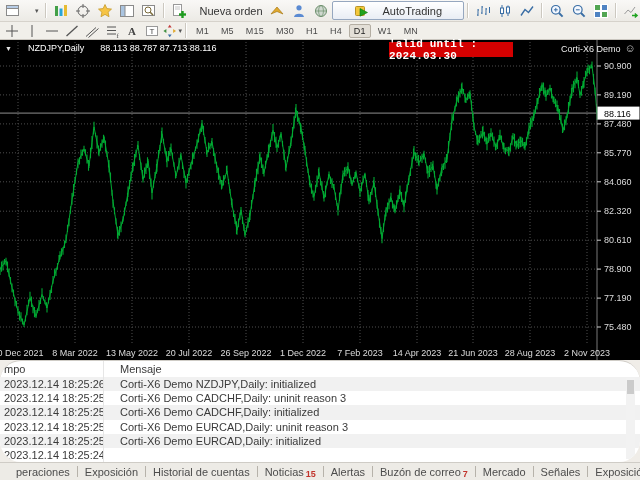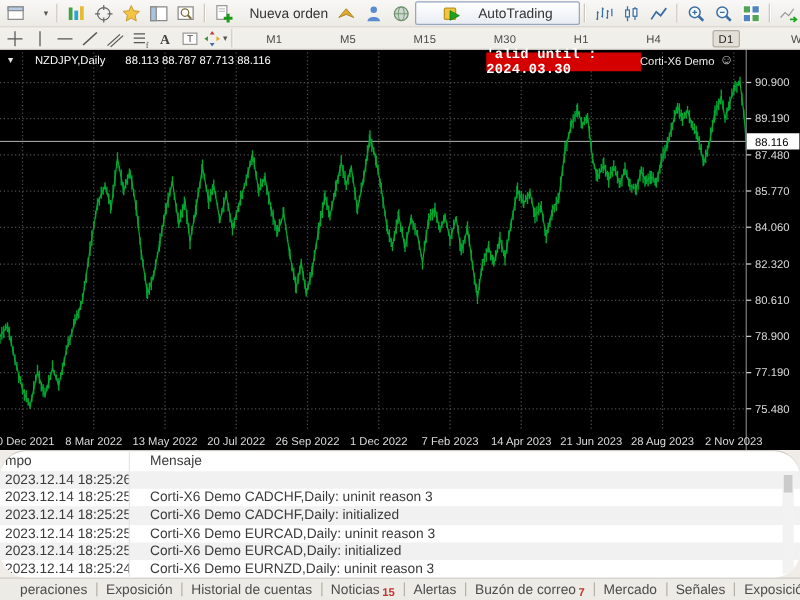--- a/index.html
+++ b/index.html
@@ -12,32 +12,32 @@
             display:flex;align-items:center;padding-left:2px;}
   .tb-btn{display:flex;align-items:center;height:19px;padding:0 3px;gap:13px;
           font-size:11px;color:#333;flex:none;cursor:default;}
   .tb-btn svg{display:block;}
   .tb-btn.framed{border:1px solid #96a7bf;background:linear-gradient(#ffffff,#e9edf4);
                  border-radius:2px;padding:0 21px;height:17px;}
   .tb-sep{width:1px;height:15px;background:#ccc8c0;border-right:1px solid #ffffff;margin:0 3px;flex:none;}
   .caret{font-size:7px;color:#555;margin-left:1px;}
   .tb-label{white-space:nowrap;}
   .tool-btn{display:flex;align-items:center;justify-content:center;width:20px;height:16px;flex:none;}
-  .tf-btn{font-size:9px;color:#4a4a4a;padding:2px 5px;margin:0 18px;flex:none;letter-spacing:.2px;}
+  .tf-btn{font-size:9px;color:#4a4a4a;padding:2px 5px;margin:0 1px;flex:none;letter-spacing:.2px;}
   .tf-btn.active{background:#e3dfd7;border:1px solid #b4aea3;border-radius:2px;padding:1px 4px;color:#222;}
   
   .chart{position:relative;width:640px;height:320px;background:#000;}
   .chart svg{position:absolute;left:0;top:0;}
   .chart-title{position:absolute;left:5px;top:3px;display:flex;align-items:center;gap:16px;
                color:#fff;font-size:9px;z-index:3;}
   .sym-caret{font-size:7px;color:#e5e5e5;}
   .banner{position:absolute;left:389px;top:2px;width:124px;height:15px;background:#d40000;
           color:#fff;font-size:11px;font-weight:bold;display:flex;align-items:center;
           justify-content:center;z-index:3;letter-spacing:.2px;font-family:Liberation Mono, monospace;}
-  .ea-badge{position:absolute;left:512px;top:3px;display:flex;align-items:center;gap:4px;
+  .ea-badge{position:absolute;left:561px;top:3px;display:flex;align-items:center;gap:4px;
             color:#ececec;font-size:9px;z-index:3;}
   .ea-smiley{font-size:11px;color:#cacaca;line-height:1;}
   
   .journal{height:101px;border-top:1px solid #cfccc6;background:#fff;position:relative;
            font-size:11px;color:#3a3a3a;overflow:hidden;border-radius:21px;}
   .j-colline{position:absolute;left:103px;top:0;bottom:0;width:1px;background:#e6e6e6;}
   .j-head{display:flex;height:16px;align-items:center;color:#3a3a3a;}
   .j-time{width:103px;padding-left:4px;box-sizing:border-box;flex:none;white-space:nowrap;overflow:hidden;}
   .j-msg{padding-left:5px;white-space:nowrap;overflow:hidden;margin-left:12px;}
   .j-row{display:flex;height:14.2px;align-items:center;}
@@ -409,40 +409,40 @@
 
 <div class="journal">
   <div class="j-colline"></div>
   <div class="j-head">
     <div class="j-time">mpo</div>
     <div class="j-msg">Mensaje</div>
   </div>
   <div id="j-rows">
       <div class="j-row alt">
         <div class="j-time">2023.12.14 18:25:26.291</div>
+                 <div class="j-msg">Corti-X6 Demo NZDJPY,Daily: initialized</div>
       </div>
       <div class="j-row">
         <div class="j-time">2023.12.14 18:25:25.994</div>
                  <div class="j-msg">Corti-X6 Demo CADCHF,Daily: uninit reason 3</div>
       </div>
       <div class="j-row alt">
         <div class="j-time">2023.12.14 18:25:25.682</div>
                  <div class="j-msg">Corti-X6 Demo CADCHF,Daily: initialized</div>
       </div>
       <div class="j-row">
         <div class="j-time">2023.12.14 18:25:25.385</div>
                  <div class="j-msg">Corti-X6 Demo EURCAD,Daily: uninit reason 3</div>
       </div>
       <div class="j-row alt">
         <div class="j-time">2023.12.14 18:25:25.072</div>
                  <div class="j-msg">Corti-X6 Demo EURCAD,Daily: initialized</div>
       </div>
       <div class="j-row">
         <div class="j-time">2023.12.14 18:25:24.775</div>
-                 <div class="j-msg">Corti-X6 Demo EURNZD,Daily: uninit reason 3</div>
       </div>
     </div>
   <div class="j-scroll">
     <div class="j-thumb"></div>
   </div>
 </div>
 
 <div class="tabs">
     <div class="tab">
       <span>peraciones</span>

